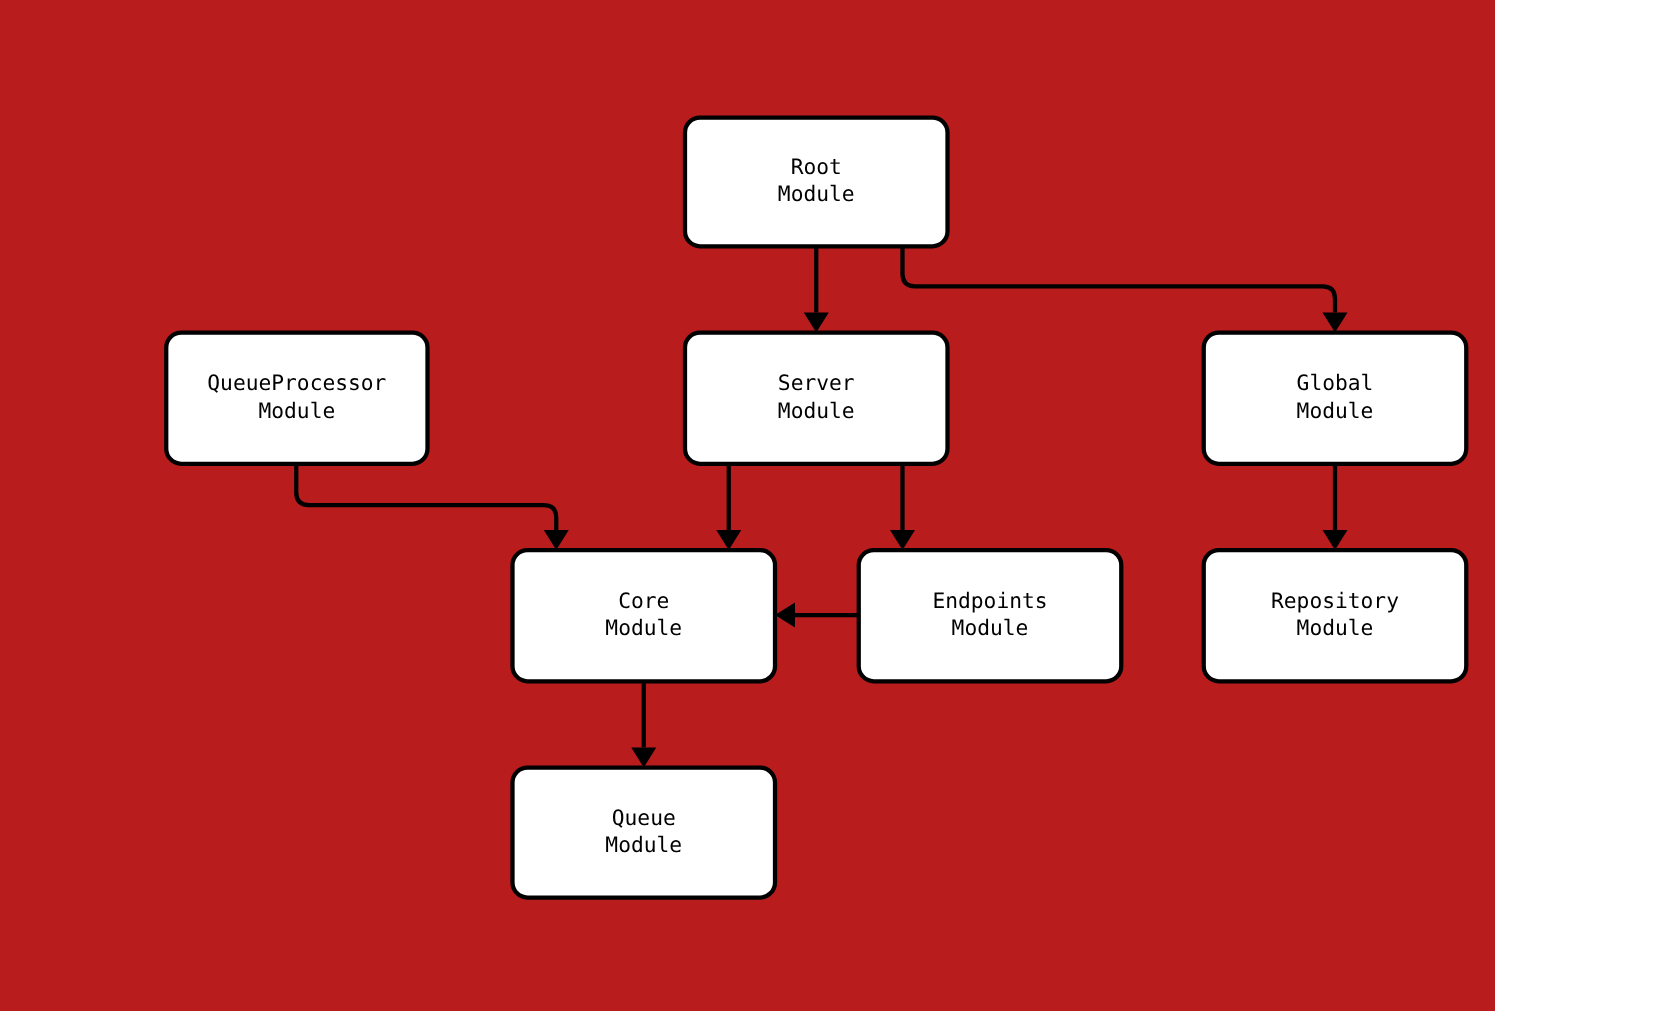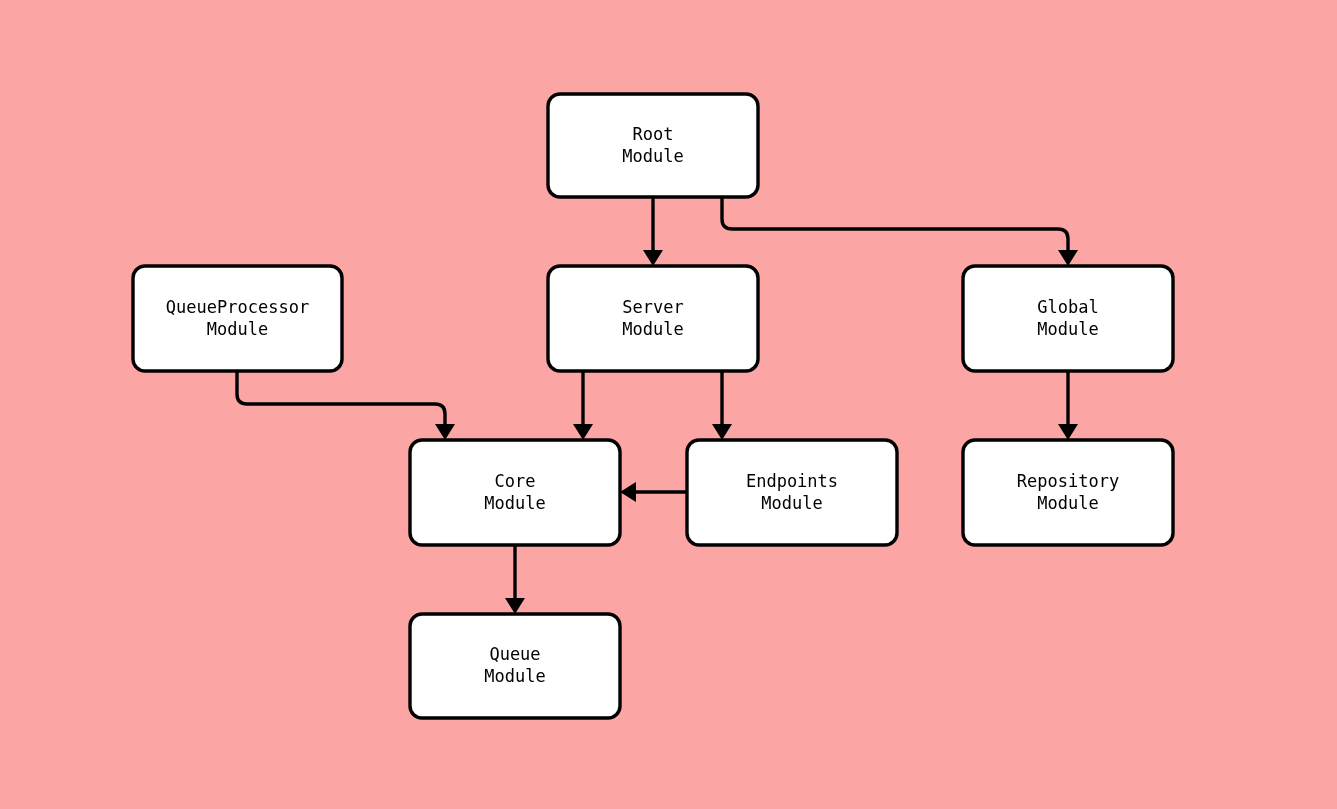--- a/index.html
+++ b/index.html
@@ -9,23 +9,23 @@
     background: #ffffff;
   }
   body {
     width: 1337px;
     height: 809px;
     overflow: hidden;
     font-family: "DejaVu Sans Mono", "Liberation Mono", monospace;
   }
   #diagram-canvas {
     position: relative;
-    width: 1337px;
+    width: 1196px;
     height: 809px;
-    background: #fca5a5;
+    background: #b91c1c;
   }
   svg#graph {
     position: absolute;
     top: 0;
     left: 0;
     width: 1337px;
     height: 809px;
     display: block;
   }
   .node-rect {

